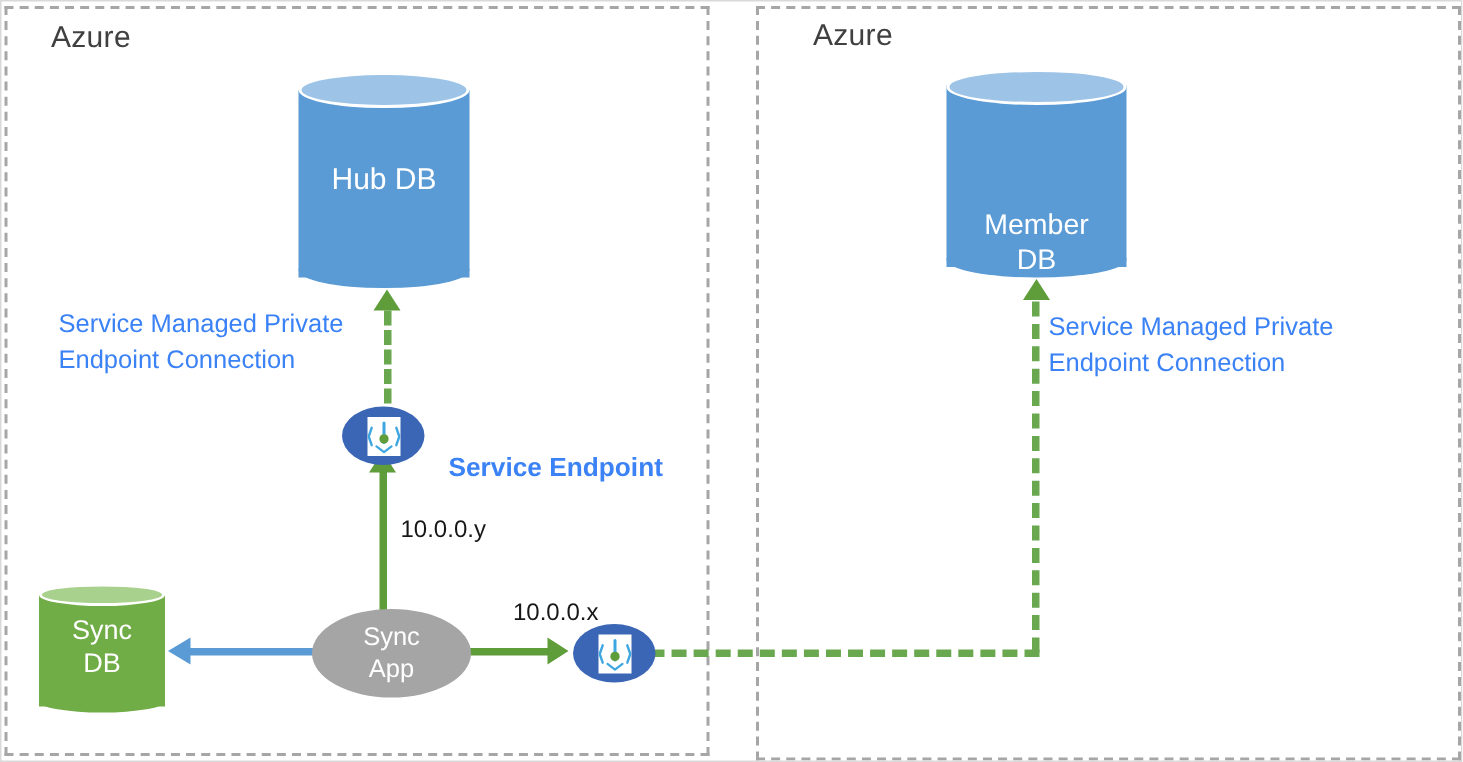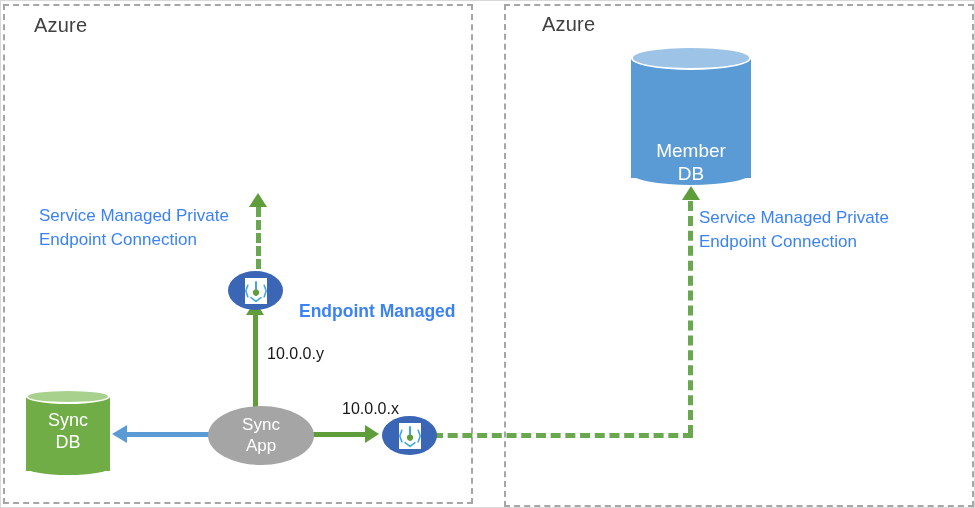--- a/index.html
+++ b/index.html
@@ -70,20 +70,28 @@
 <body>
 
 <div id="stage">
 
   <div id="panel-left" class="panel"></div>
   <div id="panel-right" class="panel"></div>
 
   <div class="panel-title" style="left:33px;top:13px;">Azure</div>
   <div class="panel-title" style="left:541px;top:12px;">Azure</div>
 
+  <div id="hub-db" class="cyl blue">
+    <div class="bot"></div>
+    <div class="body"></div>
+    <div class="top"></div>
+    <div class="cap-label">
+      <span>Hub DB</span>
+    </div>
+  </div>
 
   <div class="line vgreen-dash" style="left:255px;top:206px;height:62px;"></div>
   <div class="arrow-up" style="left:248px;top:192px;"></div>
 
   <div class="anno" style="left:38px;top:203px;">
     <div>Service Managed Private</div>
     <div>Endpoint Connection</div>
   </div>
 
   <div class="line vgreen-solid" style="left:252px;top:312px;height:110px;"></div>
@@ -95,21 +103,21 @@
         <path d="M2.8 6.2 L0.8 12 L2.8 17.8" fill="none" stroke="#3fa7e0" stroke-width="1.6" stroke-linecap="round" stroke-linejoin="round"></path>
         <path d="M19.2 6.2 L21.2 12 L19.2 17.8" fill="none" stroke="#3fa7e0" stroke-width="1.6" stroke-linecap="round" stroke-linejoin="round"></path>
         <line x1="11" y1="3" x2="11" y2="16" stroke="#3fa7e0" stroke-width="2" stroke-linecap="round"></line>
         <circle cx="11" cy="13.6" r="3.1" fill="#5f9c3a"></circle>
         <path d="M6 18.6 L11 22.4 L16 18.6" fill="none" stroke="#3fa7e0" stroke-width="1.5" stroke-linecap="round" stroke-linejoin="round"></path>
       </svg>
     </div>
   </div>
 
   <div class="anno bold" style="left:298px;top:297px;">
-    <div>Endpoint Managed</div>
+    <div>Service Endpoint</div>
   </div>
 
   <div class="ip" style="left:266px;top:344px;">10.0.0.y</div>
 
   <div id="sync-db" class="cyl green">
     <div class="bot"></div>
     <div class="body"></div>
     <div class="top"></div>
     <div class="cap-label">
       <span>Sync</span>

